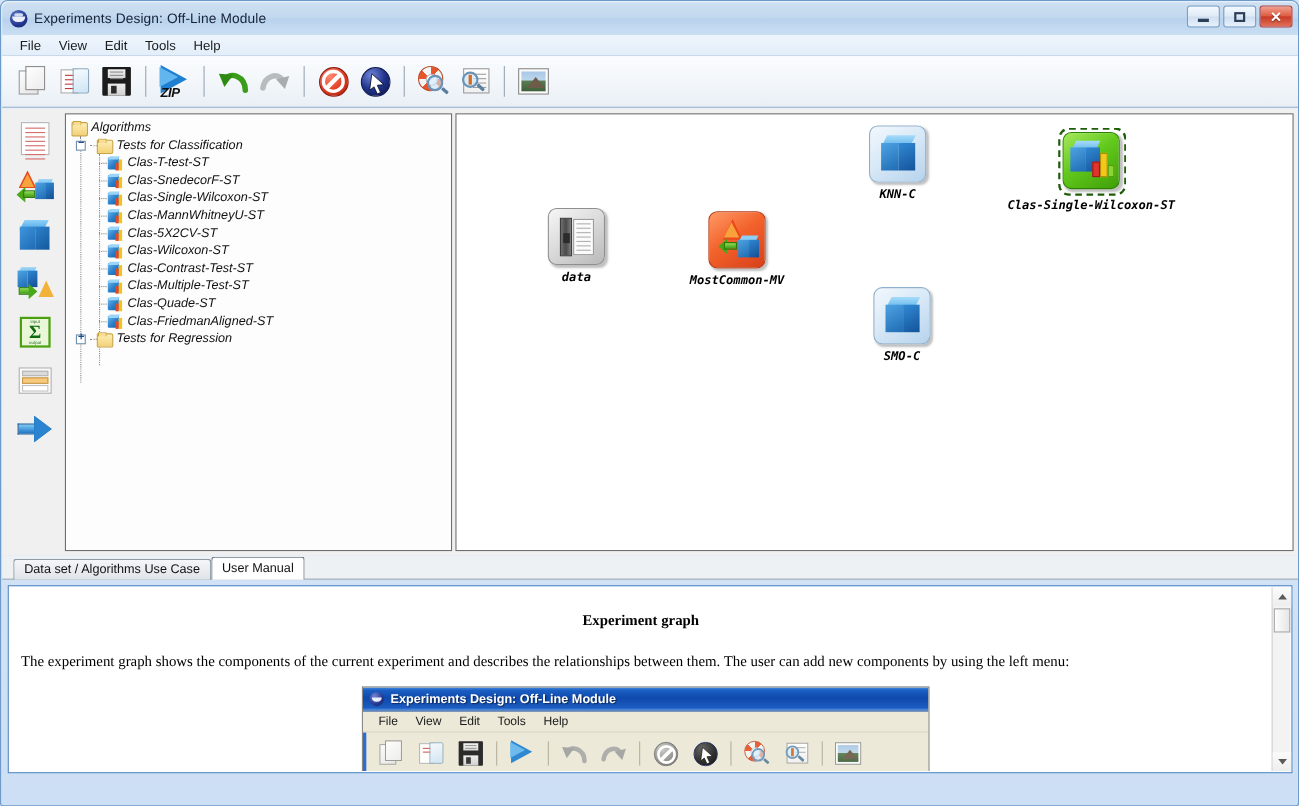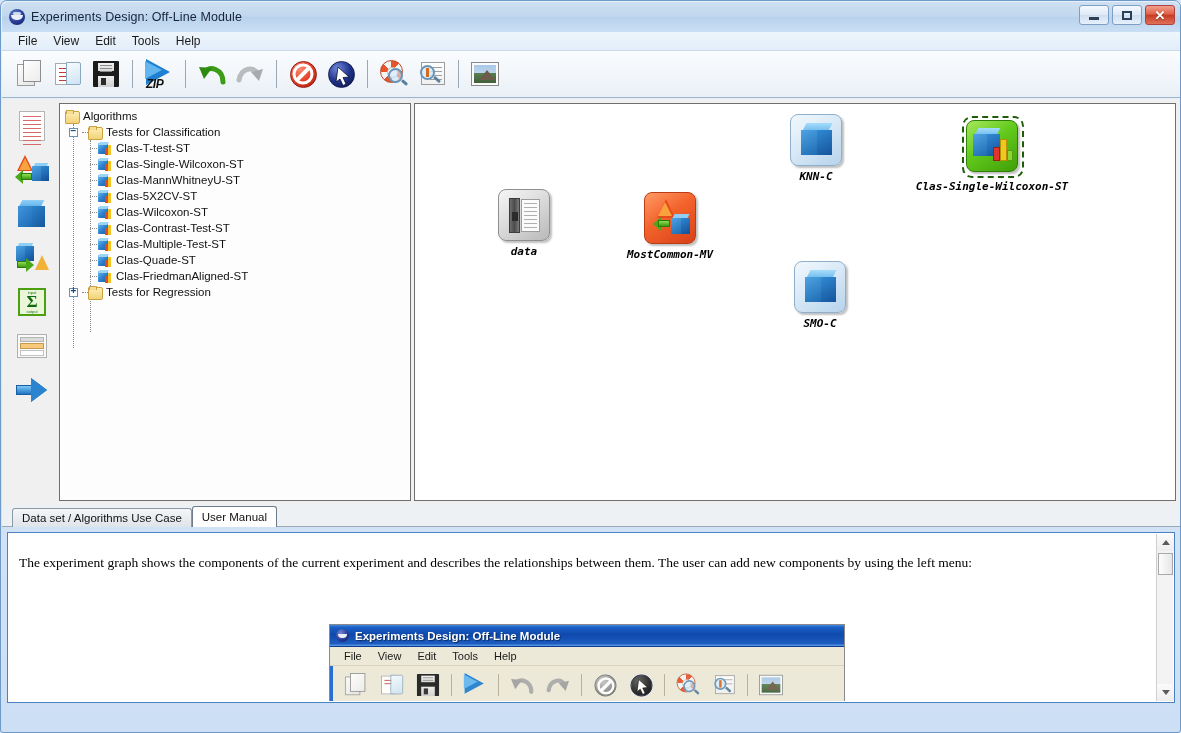--- a/index.html
+++ b/index.html
@@ -308,20 +308,21 @@
     filter: drop-shadow(0 0 0 #1a5e9e);
   }
 
   
   #tree-panel {
     position: absolute; left: 57px; top: 4px;
     width: 352px; height: 398px;
     background: #fdfdfd;
     border: 1px solid #6f6f6f;
     overflow: hidden;
+    font-style: italic;
   }
   .tree-row {
     display: flex; align-items: center; height: 16px; font-size: 11.5px; color: #111;
     white-space: nowrap; position: relative;
   }
   .expander {
     width: 9px; height: 9px; border: 1px solid #6f8fae; background: #fff;
     display: inline-flex; align-items: center; justify-content: center;
     font-size: 9px; line-height: 1; color: #164a8a; font-family: "Liberation Sans", sans-serif;
     flex: none; margin-right: 3px;
@@ -915,20 +916,30 @@
             <span>Clas-T-test-ST</span>
           </div>
           <div class="tree-row" style="padding-left:38px">
             <span class="hdot" style="left:30px; top:8px; width:7px;"></span>
             <span class="nodeicon">
                 <span class="cb"></span>
                 <span class="cbt"></span>
                 <span class="b1"></span>
                 <span class="b2"></span>
               </span>
+            <span>Clas-SnedecorF-ST</span>
+          </div>
+          <div class="tree-row" style="padding-left:38px">
+            <span class="hdot" style="left:30px; top:8px; width:7px;"></span>
+            <span class="nodeicon">
+                <span class="cb"></span>
+                <span class="cbt"></span>
+                <span class="b1"></span>
+                <span class="b2"></span>
+              </span>
             <span>Clas-Single-Wilcoxon-ST</span>
           </div>
           <div class="tree-row" style="padding-left:38px">
             <span class="hdot" style="left:30px; top:8px; width:7px;"></span>
             <span class="nodeicon">
                 <span class="cb"></span>
                 <span class="cbt"></span>
                 <span class="b1"></span>
                 <span class="b2"></span>
               </span>
@@ -1097,20 +1108,21 @@
     <div class="tab">
       <span>Data set / Algorithms Use Case</span>
     </div>
     <div class="tab active">
       <span>User Manual</span>
     </div>
   </div>
 
   <div id="manual-panel">
     <div id="manual-content">
+      <div id="manual-title">Experiment graph</div>
       <div id="manual-para">The experiment graph shows the components of the current experiment and describes the relationships between them. The user can add new components by using the left menu:</div>
 
       <div id="embedded-shot">
         <div id="emb-title">
           <span id="emb-icon"></span>
           <span id="emb-title-text">Experiments Design: Off-Line Module</span>
         </div>
         <div id="emb-menu">
           <span>File</span>
           <span>View</span>

